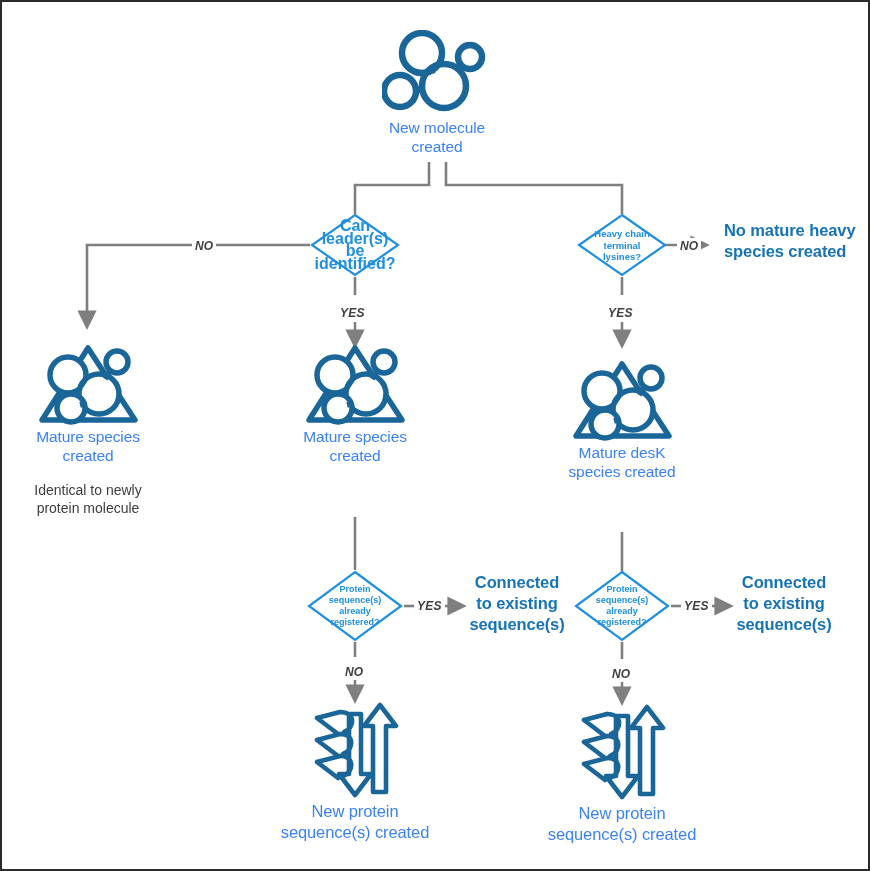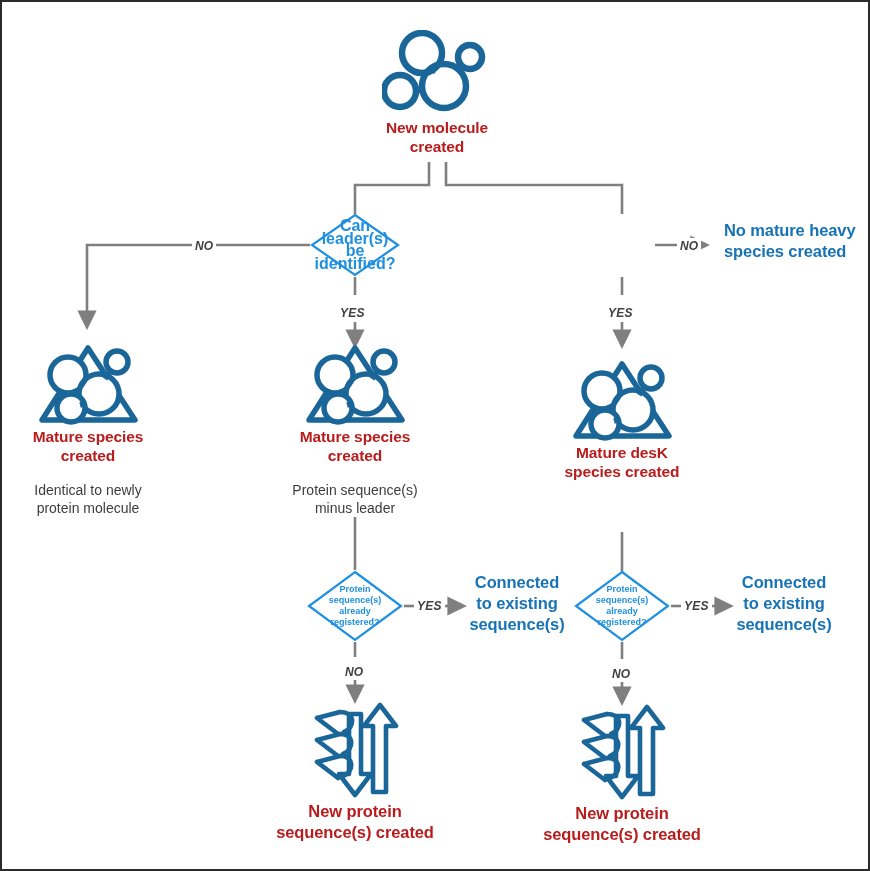--- a/index.html
+++ b/index.html
@@ -15,22 +15,22 @@
     border: 2px solid #2b2b2b;
     box-sizing: border-box;
     font-family: "Liberation Sans", sans-serif;
     overflow: hidden;
   }
   .node {
     position: absolute;
     text-align: center;
   }
   .title {
-    color: #b91c1c;
-    font-weight: bold;
+    color: #3b82f6;
+    font-weight: normal;
     font-size: 15.5px;
     line-height: 19px;
     letter-spacing: -0.1px;
   }
   .subtitle {
     color: #3d3d3d;
     font-size: 14px;
     line-height: 18px;
     margin-top: 16px;
   }
@@ -141,20 +141,30 @@
   <div class="node" style="left:308px; top:211px; width:90px; height:64px;">
     <svg width="90" height="64" viewBox="0 0 90 64">
       <polygon points="45,2 88,32 45,62 2,32" fill="#ffffff" stroke="#1f8fe0" stroke-width="2.2"></polygon>
     </svg>
     <div class="diamond-label">
       <span>Can leader(s)</span><br>
       <span>be identified?</span>
     </div>
   </div>
 
+  <div class="node" style="left:575px; top:211px; width:90px; height:64px;">
+    <svg width="90" height="64" viewBox="0 0 90 64">
+      <polygon points="45,2 88,32 45,62 2,32" fill="#ffffff" stroke="#1f8fe0" stroke-width="2.2"></polygon>
+    </svg>
+    <div class="diamond-label" style="font-size:9.5px; line-height:11.5px;">
+      <span>Heavy chain</span><br>
+      <span>terminal</span><br>
+      <span>lysines?</span>
+    </div>
+  </div>
 
   <div class="node" style="left:722px; top:218px; width:150px;">
     <div class="terminal-title">
       <span>No mature heavy</span><br>
       <span>species created</span>
     </div>
   </div>
 
   <div class="node" style="left:10px; top:340px; width:152px;">
     <svg class="icon-wrap" width="105" height="85" viewBox="0 0 105 85">
@@ -189,24 +199,20 @@
         <circle cx="81" cy="20" r="11" fill="#ffffff"></circle>
         <line x1="74" y1="29" x2="69" y2="37"></line>
         <line x1="49" y1="38" x2="45" y2="44"></line>
         <line x1="48" y1="62" x2="44" y2="63"></line>
       </g>
     </svg>
     <div class="title">
       <span>Mature species</span><br>
       <span>created</span>
     </div>
-    <div class="subtitle">
-      <span>Protein sequence(s)</span><br>
-      <span>minus leader</span>
-    </div>
   </div>
 
   <div class="node" style="left:524px; top:356px; width:192px;">
     <svg class="icon-wrap" width="105" height="85" viewBox="0 0 105 85">
       <g stroke="#1a6699" stroke-width="5.5" fill="none" stroke-linejoin="round">
         <polygon points="52,6 99,78 6,78"></polygon>
         <circle cx="32" cy="33" r="18" fill="#ffffff"></circle>
         <circle cx="63" cy="52" r="20" fill="#ffffff"></circle>
         <circle cx="35" cy="66" r="14" fill="#ffffff"></circle>
         <circle cx="81" cy="20" r="11" fill="#ffffff"></circle>

